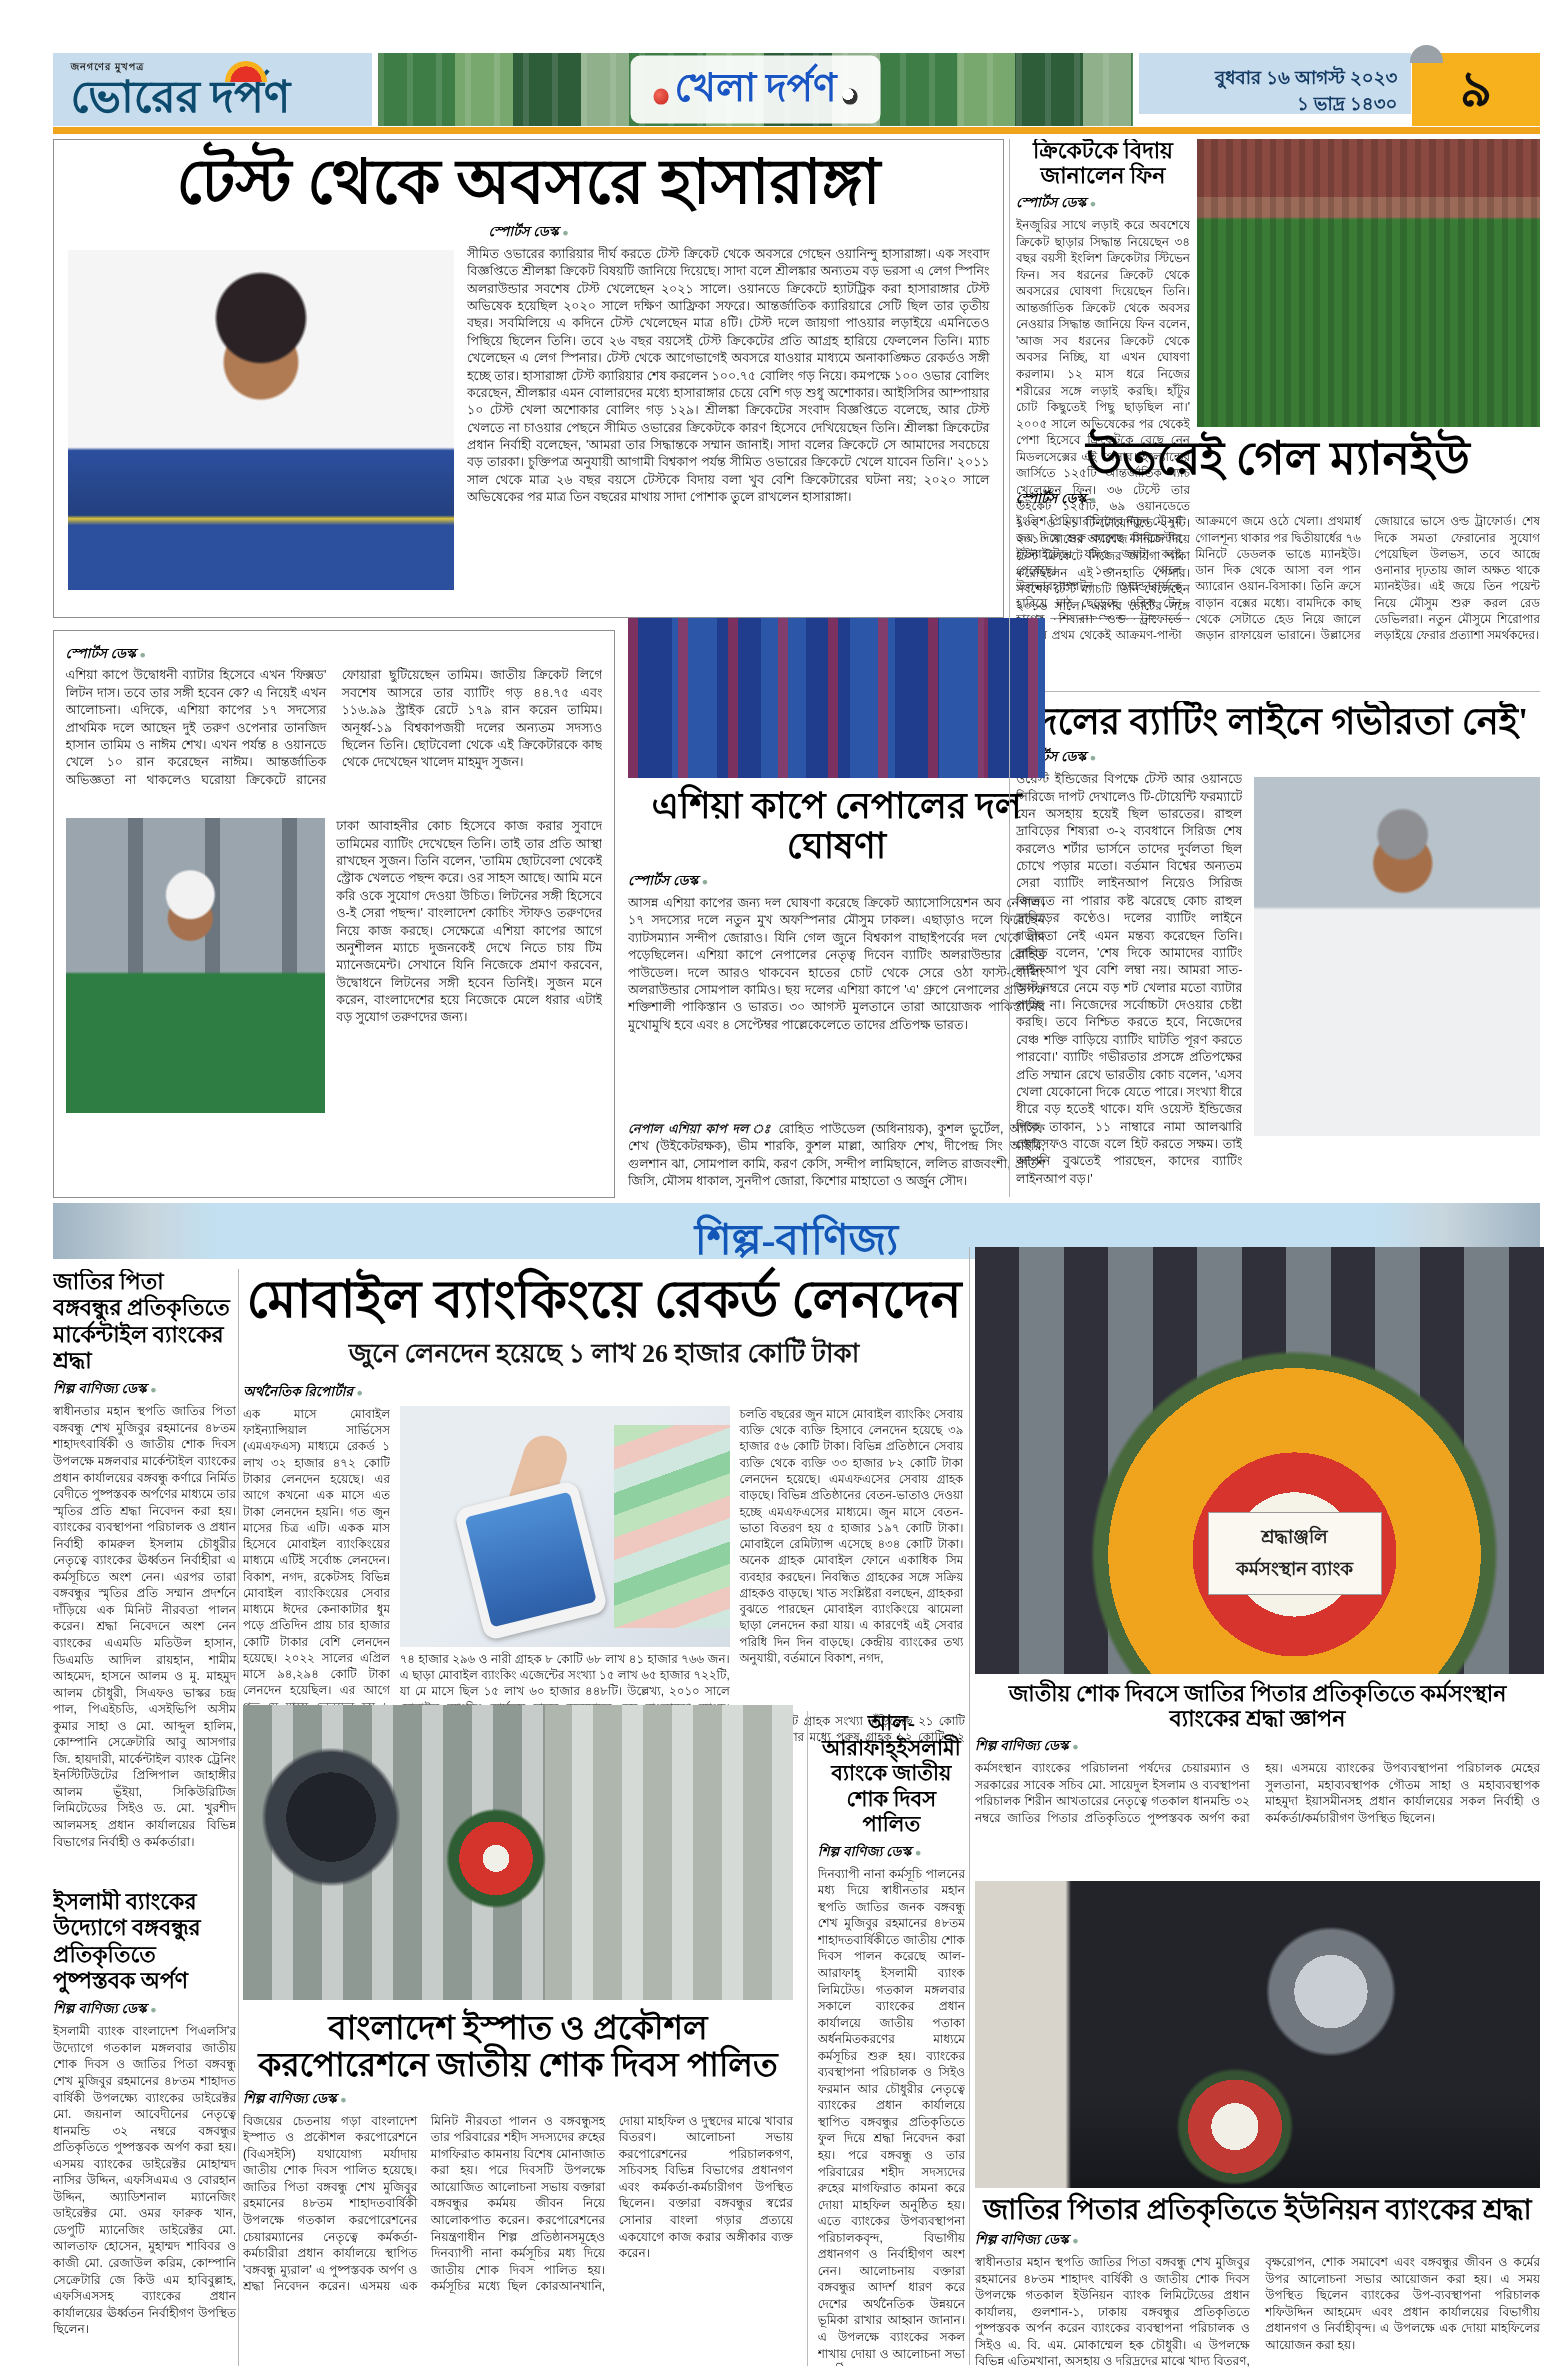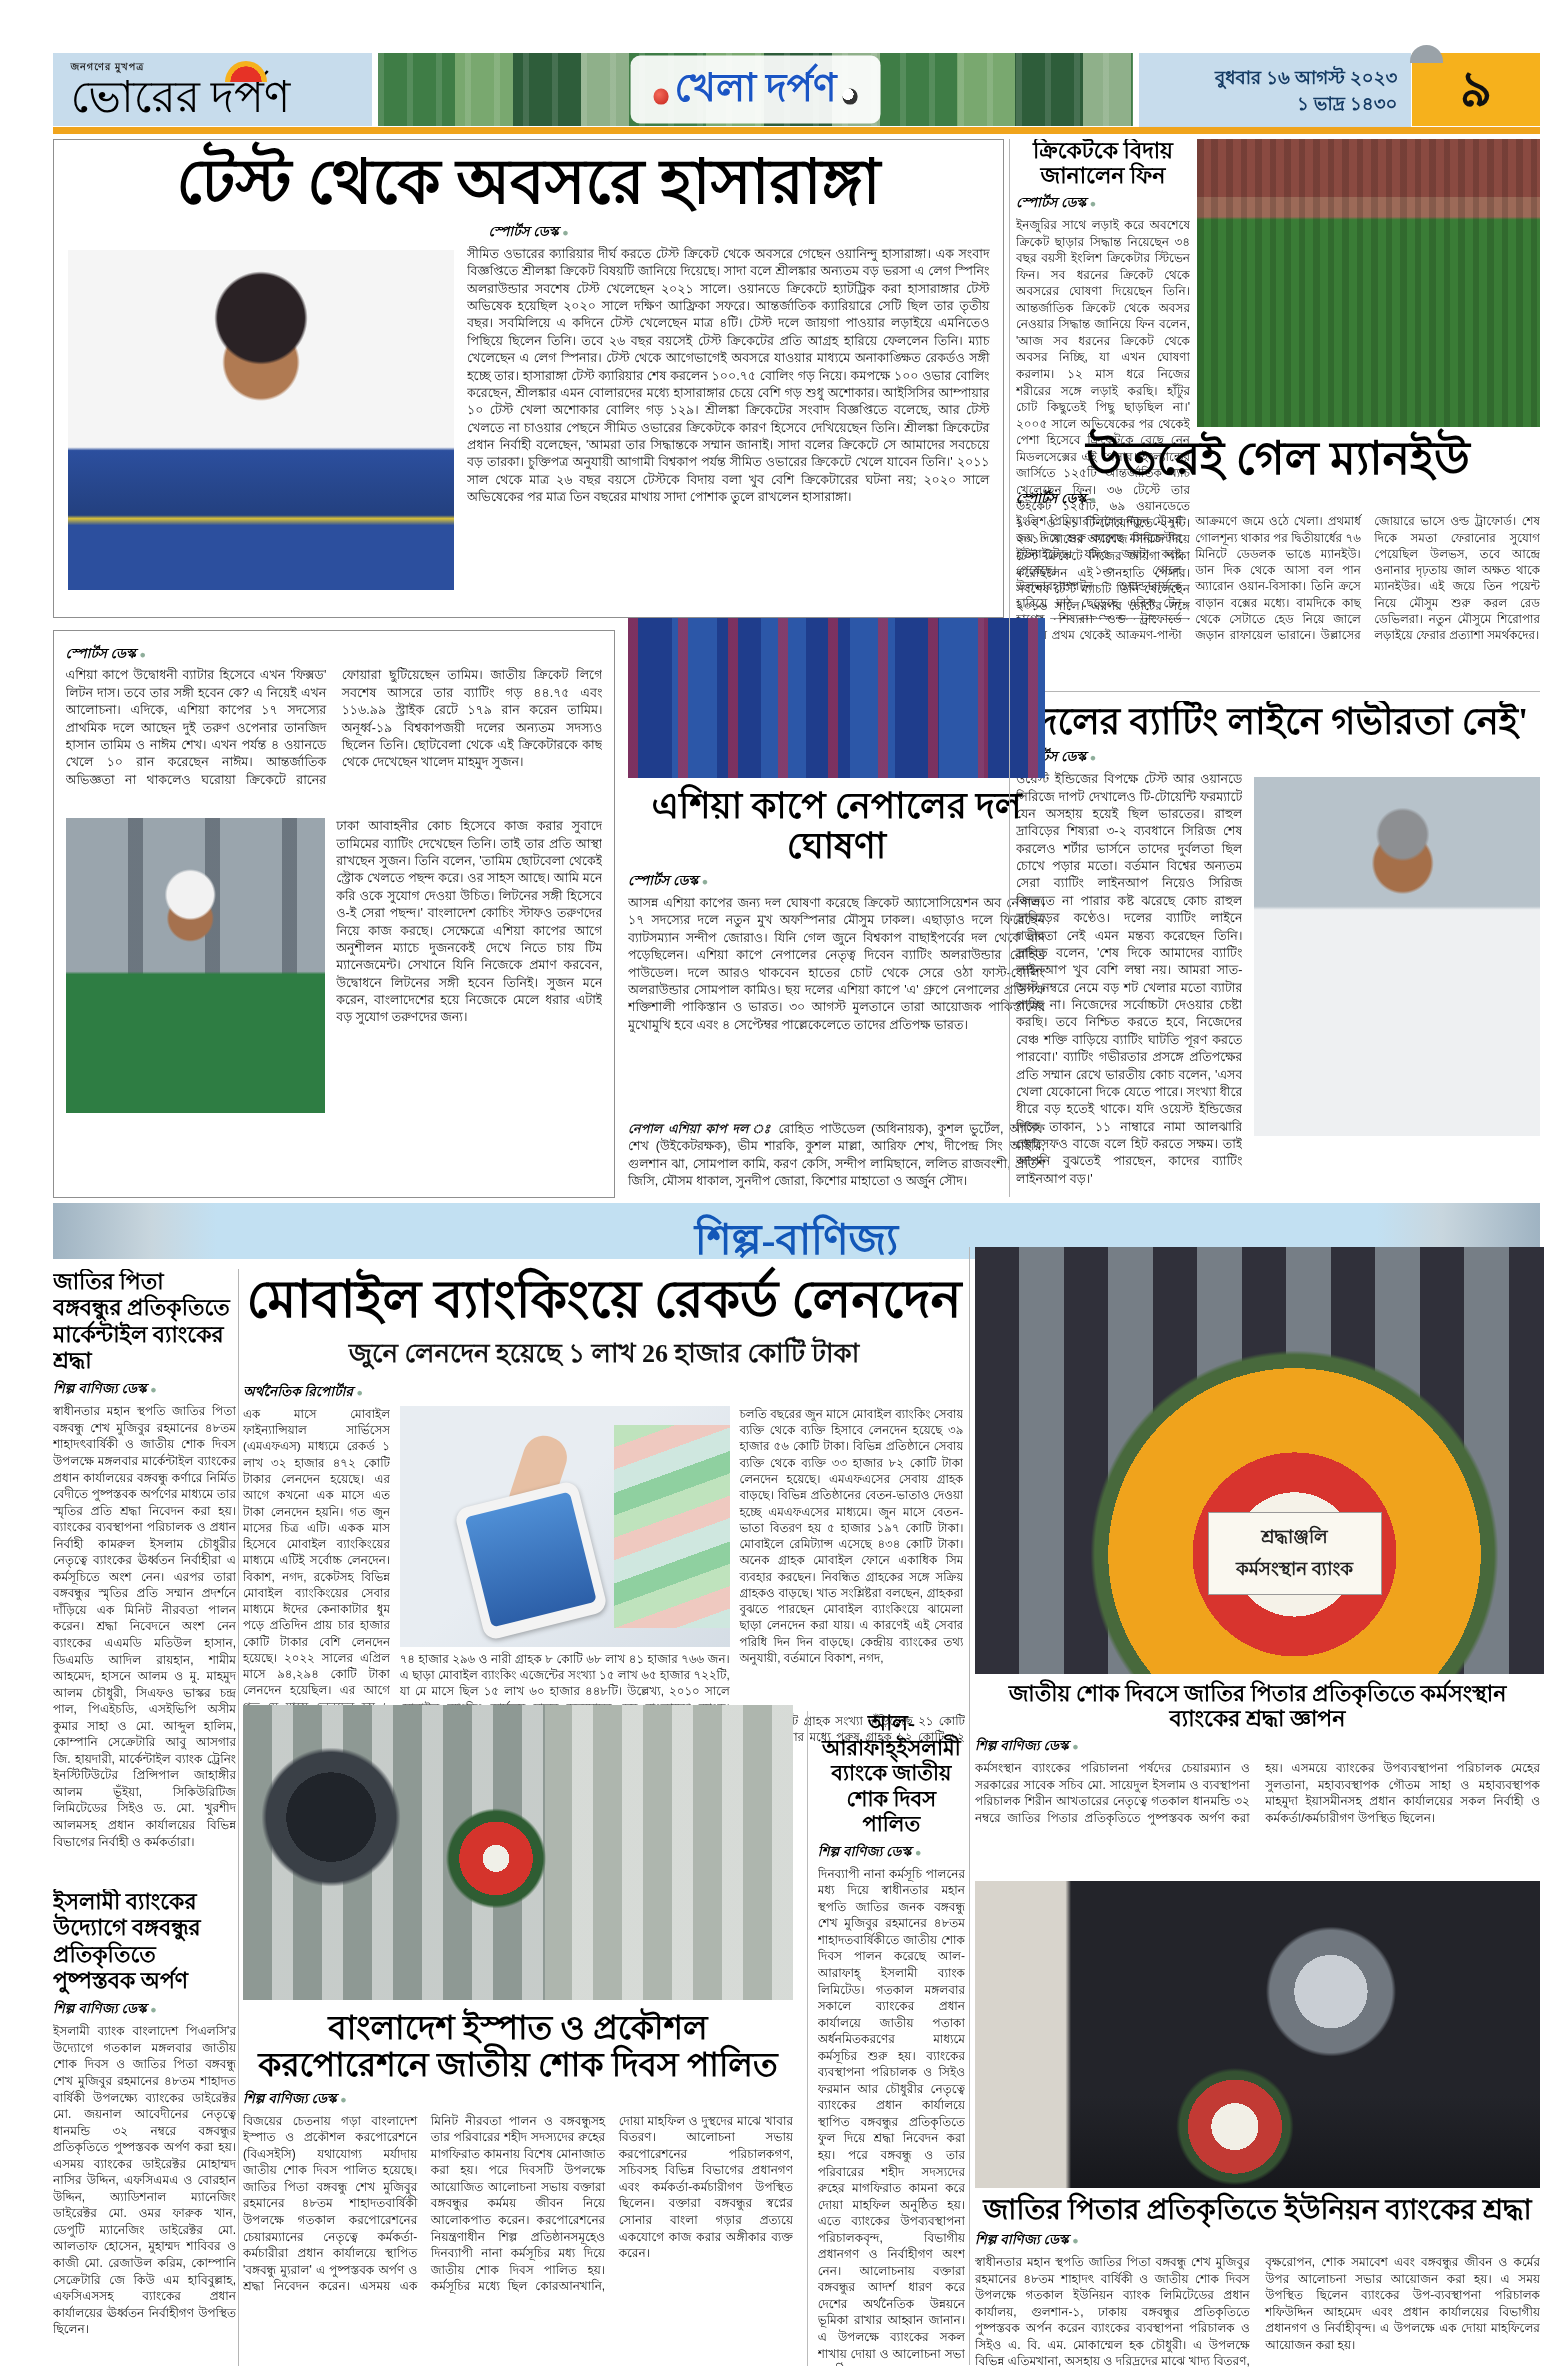--- a/index.html
+++ b/index.html
@@ -14,35 +14,35 @@
   .byline { font-weight:700; font-style:italic; font-size:13.5px; color:#000; margin:3.9px 0 1.9px 0; }
   .byline .dot { color:#8fae9b; font-style:normal; font-size:10.6px; }
   .bodytxt { font-size:12.6px; line-height:1.38; text-align:justify; color:#161616; overflow:hidden; }
   .photo { background:#c9c9c9; overflow:hidden; }
   .vrule { background:#b5b5b5; width:1px; }
   .hrule { background:#b5b5b5; height:1px; }
 
   
   .mast-left { left:53px; top:53px; width:319px; height:73px; background:#c7dcec; padding:5.8px 13.5px 0 17.4px; }
   .tagline { font-size:9.7px; font-weight:700; color:#222; letter-spacing:1px; }
-  .paper-name { font-family:"Liberation Serif",serif; font-weight:400; font-size:44px; color:#000000; line-height:1.0; }
+  .paper-name { font-family:"Liberation Serif",serif; font-weight:700; font-size:44px; color:#0c4a6e; line-height:1.0; }
   .sun { position:absolute; left:172px; top:7.7px; width:42px; height:21px; border-radius:42px 42px 0 0;
          background:radial-gradient(circle at 50% 100%, #e63226 0 52%, #f6b11c 53% 100%); }
   .mast-center { left:378px; top:53px; width:755px; height:73px;
       background:
         repeating-linear-gradient(90deg, rgba(255,255,255,.12) 0 5.8px, transparent 5.8px 29px),
         repeating-linear-gradient(90deg,#3f7d46 0 77px,#79a86f 77px 135px,#2e5d3a 135px 203px,#8fb08a 203px 251px);
   }
   .khela-pill { position:absolute; left:50%; top:50%; transform:translate(-50%,-50%);
       background:rgba(255,255,255,.92); border-radius:9.7px; padding:1.9px 17.4px; white-space:nowrap; }
   .khela-pill span.t { font-family:"Liberation Serif",serif; font-weight:700; font-size:39px; color:#1a55c4; text-shadow:0 0 1.9px #fff; }
   .ball { display:inline-block; width:15.4px; height:15.4px; border-radius:50%; vertical-align:middle; margin:0 5.8px; }
   .ball.red { background:radial-gradient(circle at 35% 35%, #f46a5a, #c5231b); }
   .ball.bw  { background:radial-gradient(circle at 35% 35%, #fff 40%, #333 41%); }
-  .mast-right { left:1139px; top:53px; width:272px; height:74px; background:#c7dcec; padding:11.6px 13.5px 0 0; text-align:right; }
+  .mast-right { left:1139px; top:53px; width:272px; height:61px; background:#c7dcec; padding:11.6px 13.5px 0 0; text-align:right; }
   .mast-date { font-weight:700; font-size:18.3px; color:#143a63; line-height:1.45; }
   .mast-page { left:1412px; top:53px; width:128px; height:73px; background:#f6b11c; text-align:center; }
   .mast-page .num { font-family:"Liberation Serif",serif; font-weight:700; font-size:50px; color:#111; line-height:73px; }
   .page-tab { position:absolute; left:-1.9px; top:-7.7px; width:33px; height:17.4px; border-radius:16.4px 16.4px 0 0; background:#9aa2a8; }
   .orange-bar { left:53px; top:127px; width:1487px; height:6.8px; background:#f0a41c; }
 
   
   .art-hasaranga { left:53px; top:139px; width:951px; height:479px; border:1px solid #8f8f8f; padding:7.7px 13.5px; }
   .art-hasaranga .hl { font-size:62px; }
   .hasaranga-flow { margin-top:1.9px; height:357px; overflow:hidden; }

